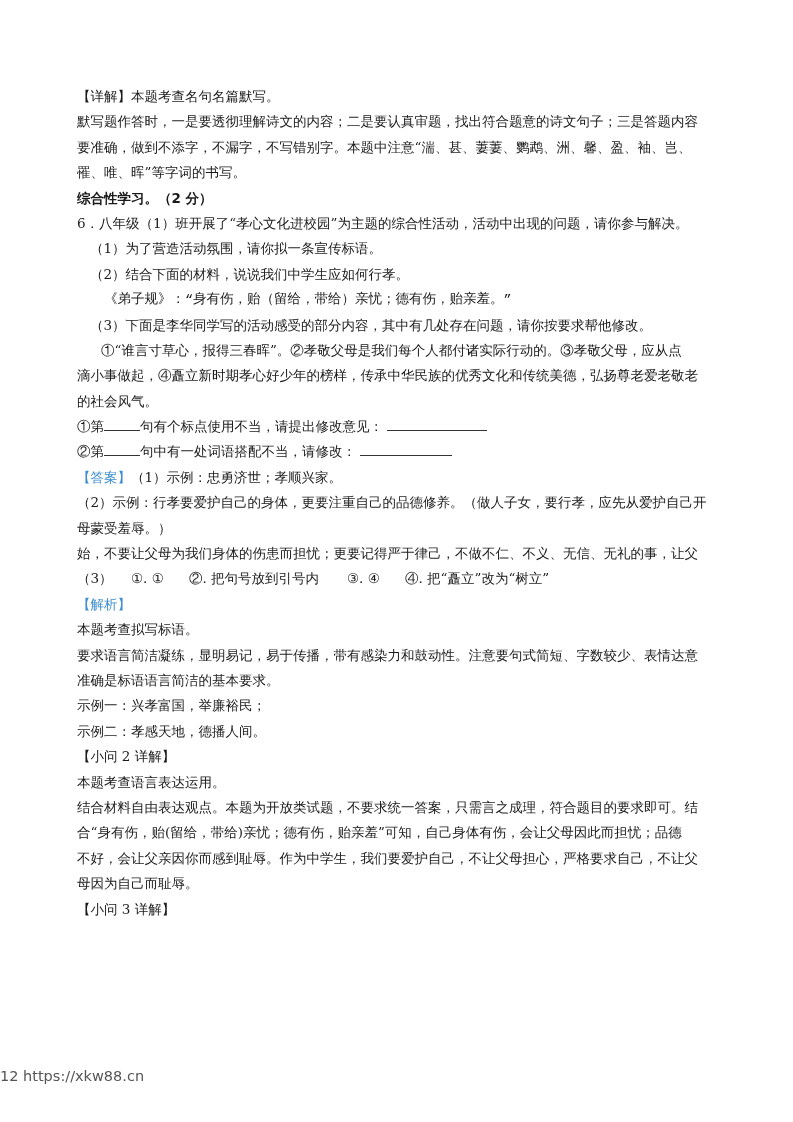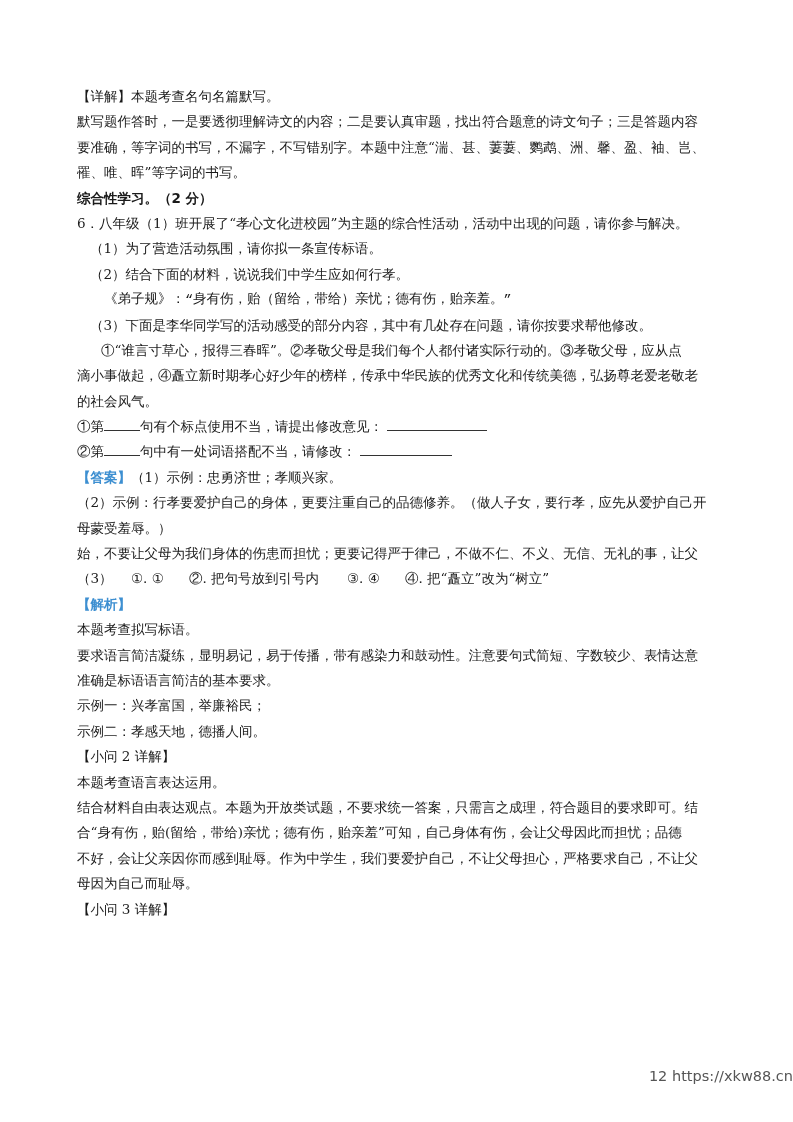--- a/index.html
+++ b/index.html
@@ -4,34 +4,34 @@
 <style>
   html, body { margin:0; padding:0; background:#ffffff; }
   body { width:793px; height:1122px; position:relative; overflow:hidden;
          font-family: "DejaVu Serif", "Liberation Serif", serif; color:#1a1a1a; }
   .page { position:absolute; left:77px; top:84px; width:650px; }
   .line { font-size:13.5px; line-height:25.4px; white-space:nowrap; height:25.4px; }
   .bold { font-weight:bold; font-family:"DejaVu Sans", sans-serif; }
   .indent1 { padding-left:6px;margin-left:7px; }
   .indent2 { padding-left:24px; }
   .indent3 { padding-left:27px;font-family:Liberation Mono, monospace; }
-  .blue { color:#3d8fd1;font-weight:bold; }
+  .blue { color:#3d8fd1; }
   .blank { display:inline-block; border-bottom:1px solid #333; height:12px; vertical-align:baseline; }
   .ans3 span { display:inline-block; }
-  .footer { position:absolute; top:1068px; left:0; width:793px; text-align:right;
+  .footer { position:absolute; top:1068px; left:0; width:793px; text-align:left;
             font-family:"DejaVu Sans", sans-serif; font-size:14.5px; color:#555; }
 </style>
 </head>
 <body>
 
 <div class="page">
 
   <div class="line">【详解】本题考查名句名篇默写。</div>
   <div class="line">默写题作答时，一是要透彻理解诗文的内容；二是要认真审题，找出符合题意的诗文句子；三是答题内容</div>
-  <div class="line">要准确，等字词的书写，不漏字，不写错别字。本题中注意“湍、甚、萋萋、鹦鹉、洲、馨、盈、袖、岂、</div>
+  <div class="line">要准确，做到不添字，不漏字，不写错别字。本题中注意“湍、甚、萋萋、鹦鹉、洲、馨、盈、袖、岂、</div>
   <div class="line">罹、唯、晖”等字词的书写。</div>
 
   <div class="line bold">综合性学习。（2 分）</div>
 
   <div class="line">6．八年级（1）班开展了“孝心文化进校园”为主题的综合性活动，活动中出现的问题，请你参与解决。</div>
   <div class="line indent1">（1）为了营造活动氛围，请你拟一条宣传标语。</div>
   <div class="line indent1">（2）结合下面的材料，说说我们中学生应如何行孝。</div>
   <div class="line indent3">《弟子规》：“身有伤，贻（留给，带给）亲忧；德有伤，贻亲羞。”</div>
   <div class="line indent1">（3）下面是李华同学写的活动感受的部分内容，其中有几处存在问题，请你按要求帮他修改。</div>
   <div class="line indent2">①“谁言寸草心，报得三春晖”。②孝敬父母是我们每个人都付诸实际行动的。③孝敬父母，应从点</div>

